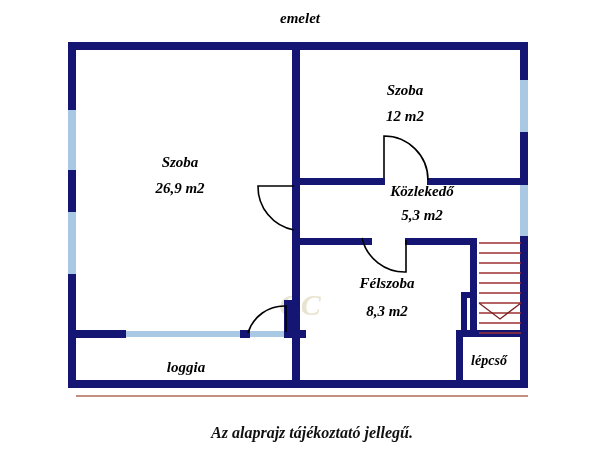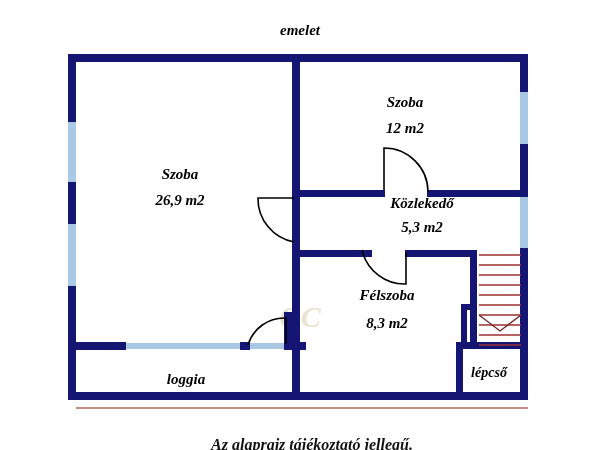--- a/index.html
+++ b/index.html
@@ -9,21 +9,21 @@
   }
   body {
     width: 600px;
     height: 450px;
     font-family: "Liberation Serif", "DejaVu Serif", serif;
     position: relative;
     overflow: hidden;
   }
   #plan-root {
     position: absolute;
-    left: 0; top: 12px;
+    left: 0; top: 0;
     width: 600px;
     height: 318px;
   }
   .title-text {
     font-weight: bold;
     font-style: italic;
     font-size: 15px;
     fill: #000000;
     text-anchor: middle;
   }

